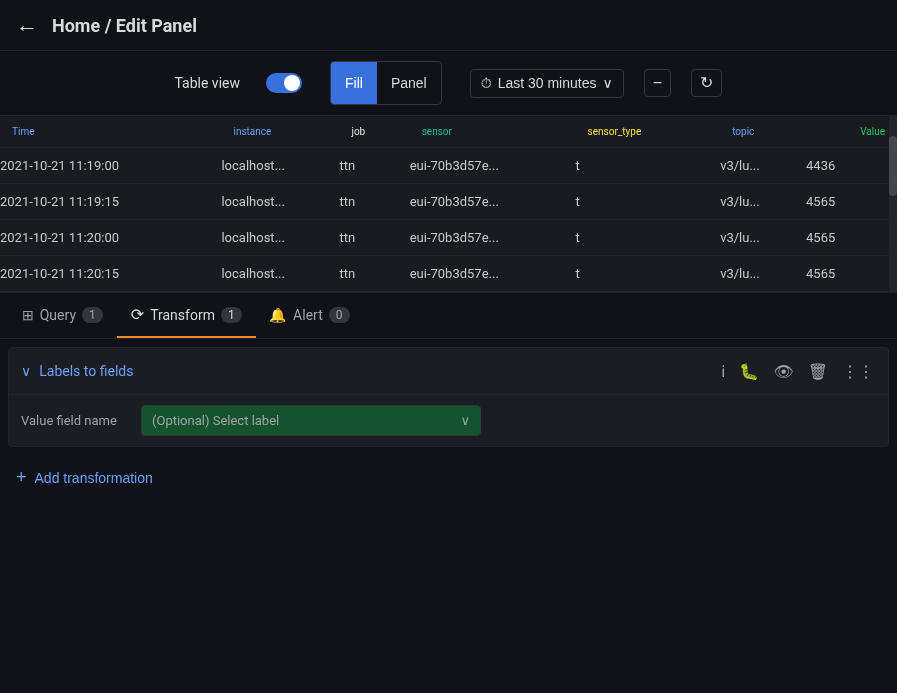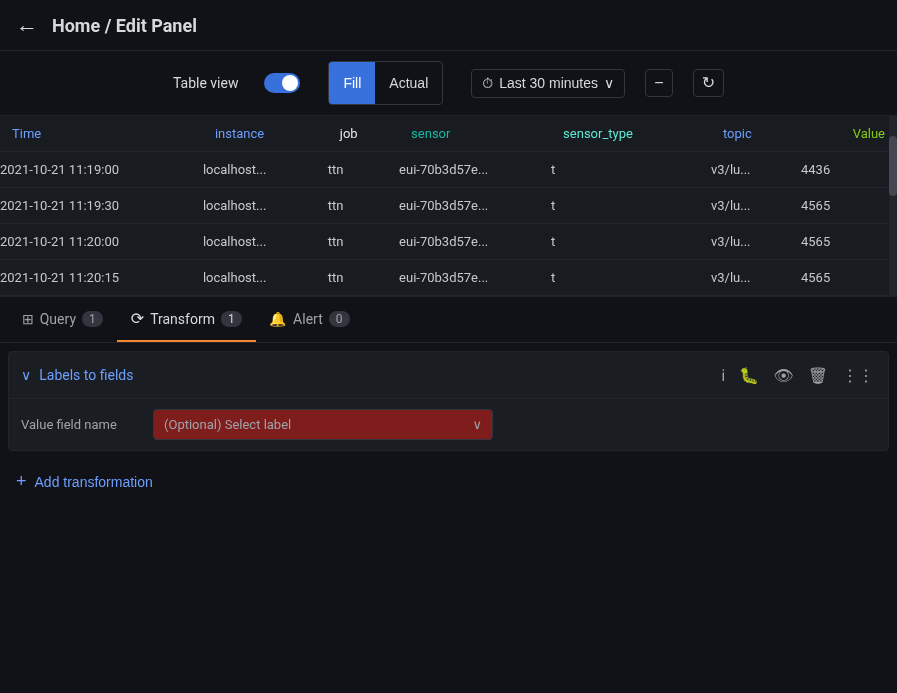--- a/index.html
+++ b/index.html
@@ -125,21 +125,21 @@
       border-collapse: collapse;
     }
     thead tr {
       border-bottom: 1px solid #22252b;
     }
     thead th {
       padding: 10px 12px;
       text-align: left;
       color: #6e9fff;
       font-weight: 400;
-      font-size: 13px;
+      font-size: 10px;
       white-space: nowrap;
     }
     thead th.right {
       text-align: right;
     }
     tbody tr {
       border-bottom: 1px solid #22252b;
     }
     tbody td {
       padding: 10px 0;
@@ -224,32 +224,32 @@
       border: none;
       padding: 2px;
     }
 
     
     .value-field-row {
       display: flex;
       align-items: center;
       padding: 10px 12px;
       border-top: 1px solid #22252b;
-      gap: 12px;
+      gap: 0;
     }
     .value-field-label {
       color: #9fa3a8;
       font-size: 13px;
       white-space: nowrap;
       min-width: 120px;
     }
     .select-dropdown {
       flex: 1;
       max-width: 340px;
-      background: #7f1d1d;
+      background: #14532d;
       border: 1px solid #33363e;
       border-radius: 4px;
       padding: 7px 10px;
       color: #9fa3a8;
       font-size: 13px;
       display: flex;
       align-items: center;
       justify-content: space-between;
       cursor: pointer;
     }
@@ -304,57 +304,57 @@
 <div class="header">
   <button class="back-btn">←</button>
   <span class="breadcrumb">Home / Edit Panel</span>
 </div>
 
 <div class="toolbar">
   <span class="table-view-label">Table view</span>
   <div class="toggle-switch"></div>
   <div class="fill-actual-group">
     <button class="btn-tab active">Fill</button>
-    <button class="btn-tab">Actual</button>
+    <button class="btn-tab">Panel</button>
   </div>
   <button class="time-selector">
     <span class="clock-icon">⏱</span>
     <span>Last 30 minutes</span>
     <span>∨</span>
   </button>
   <button class="icon-btn">−</button>
   <button class="icon-btn">↻</button>
 </div>
 
 <div class="table-container">
   <div class="table-wrapper">
     <table>
       <thead>
         <tr>
           <th>Time</th>
           <th style="color:#6e9fff;">instance</th>
           <th style="color:#e5e5e5;">job</th>
           <th style="color:#14b8a6;">sensor</th>
-          <th style="color:#5eead4;">sensor_type</th>
+          <th style="color:#fde047;">sensor_type</th>
           <th style="color:#6e9fff;">topic</th>
-          <th class="right" style="color:#84cc16;">Value</th>
+          <th class="right" style="color:#22c55e;">Value</th>
         </tr>
       </thead>
       <tbody id="table-body">
       <tr>
             <td>2021-10-21 11:19:00</td>
             <td>localhost...</td>
             <td>ttn</td>
             <td>eui-70b3d57e...</td>
             <td>t</td>
             <td>v3/lu...</td>
             <td class="right">4436</td>
           </tr>
           <tr>
-            <td>2021-10-21 11:19:30</td>
+            <td>2021-10-21 11:19:15</td>
             <td>localhost...</td>
             <td>ttn</td>
             <td>eui-70b3d57e...</td>
             <td>t</td>
             <td>v3/lu...</td>
             <td class="right">4565</td>
           </tr>
           <tr>
             <td>2021-10-21 11:20:00</td>
             <td>localhost...</td>

